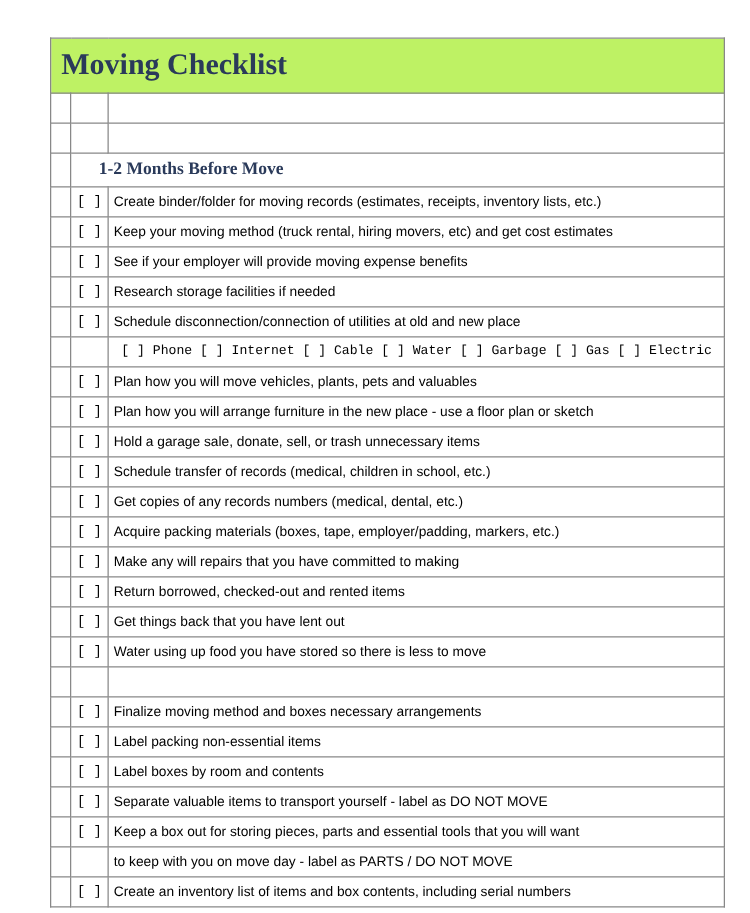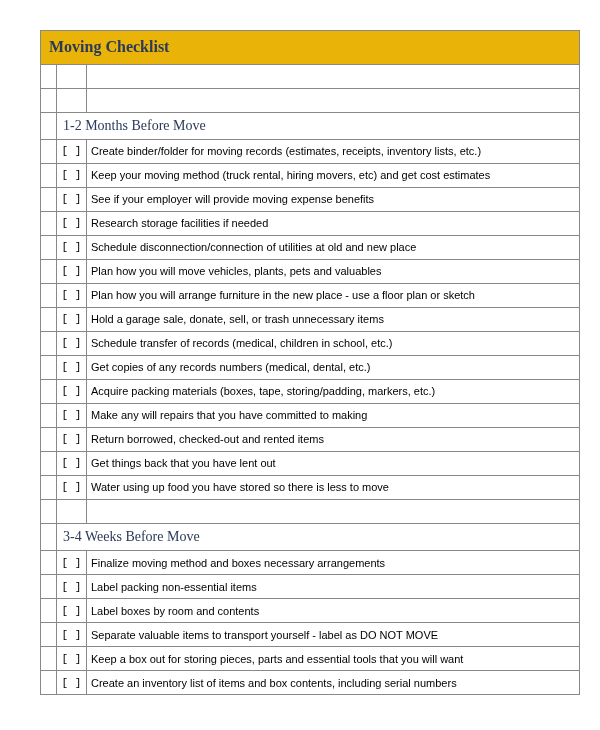--- a/index.html
+++ b/index.html
@@ -23,35 +23,35 @@
     border: 1px solid #888;
     padding: 3px 4px;
     height: 17px;
     vertical-align: middle;
     line-height: 1.3;
   }
   .col-gutter { width: 16px; }
   .col-check  { width: 30px; text-align: center; font-family: "Courier New", monospace; font-size: 11px;}
   .col-body   { }
   .title-row td {
-    background: #eab308;
+    background: #bef264;
     font-family: Georgia, serif;
     font-weight: bold;
-    font-size: 16px;
+    font-size: 24px;
     color: #2a3a5a;
     padding: 6px 8px;
     border-color:#888;
     height: auto;
   }
   .section-row td.section-cell {
     font-family: Georgia, serif;
-    font-weight: normal;
+    font-weight: bold;
     font-size: 14px;
     color: #2a3a5a;
-    padding: 4px 6px;
+    padding: 4px 22px;
     height:auto;
   }
   .sub-opts {
     font-family: "Courier New", monospace;
     font-size: 10.5px;
     padding-left: 10px;
   }
   .cont-row td { }
 </style>
 </head>
@@ -102,20 +102,25 @@
           <td class="col-check">[  ]</td>
           <td>Research storage facilities if needed</td>
         </tr>
         <tr>
           <td class="col-gutter"></td>
           <td class="col-check">[  ]</td>
           <td>Schedule disconnection/connection of utilities at old and new place</td>
         </tr>
         <tr>
           <td class="col-gutter"></td>
+          <td class="col-check"></td>
+          <td class="sub-opts">[  ] Phone   [  ] Internet   [  ] Cable   [  ] Water   [  ] Garbage   [  ] Gas   [  ] Electric</td>
+        </tr>
+        <tr>
+          <td class="col-gutter"></td>
           <td class="col-check">[  ]</td>
           <td>Plan how you will move vehicles, plants, pets and valuables</td>
         </tr>
         <tr>
           <td class="col-gutter"></td>
           <td class="col-check">[  ]</td>
           <td>Plan how you will arrange furniture in the new place - use a floor plan or sketch</td>
         </tr>
         <tr>
           <td class="col-gutter"></td>
@@ -128,21 +133,21 @@
           <td>Schedule transfer of records (medical, children in school, etc.)</td>
         </tr>
         <tr>
           <td class="col-gutter"></td>
           <td class="col-check">[  ]</td>
           <td>Get copies of any records numbers (medical, dental, etc.)</td>
         </tr>
         <tr>
           <td class="col-gutter"></td>
           <td class="col-check">[  ]</td>
-          <td>Acquire packing materials (boxes, tape, storing/padding, markers, etc.)</td>
+          <td>Acquire packing materials (boxes, tape, employer/padding, markers, etc.)</td>
         </tr>
         <tr>
           <td class="col-gutter"></td>
           <td class="col-check">[  ]</td>
           <td>Make any will repairs that you have committed to making</td>
         </tr>
         <tr>
           <td class="col-gutter"></td>
           <td class="col-check">[  ]</td>
           <td>Return borrowed, checked-out and rented items</td>
@@ -155,24 +160,20 @@
         <tr>
           <td class="col-gutter"></td>
           <td class="col-check">[  ]</td>
           <td>Water using up food you have stored so there is less to move</td>
         </tr>
         <tr>
           <td class="col-gutter"></td>
           <td class="col-check"></td>
           <td></td>
         </tr>
-        <tr class="section-row">
-          <td class="col-gutter"></td>
-          <td class="section-cell" colspan="2">3-4 Weeks Before Move</td>
-        </tr>
         <tr>
           <td class="col-gutter"></td>
           <td class="col-check">[  ]</td>
           <td>Finalize moving method and boxes necessary arrangements</td>
         </tr>
         <tr>
           <td class="col-gutter"></td>
           <td class="col-check">[  ]</td>
           <td>Label packing non-essential items</td>
         </tr>
@@ -183,20 +184,25 @@
         </tr>
         <tr>
           <td class="col-gutter"></td>
           <td class="col-check">[  ]</td>
           <td>Separate valuable items to transport yourself - label as DO NOT MOVE</td>
         </tr>
         <tr>
           <td class="col-gutter"></td>
           <td class="col-check">[  ]</td>
           <td>Keep a box out for storing pieces, parts and essential tools that you will want</td>
+        </tr>
+        <tr class="cont-row">
+          <td class="col-gutter"></td>
+          <td class="col-check"></td>
+          <td>to keep with you on move day - label as PARTS / DO NOT MOVE</td>
         </tr>
         <tr>
           <td class="col-gutter"></td>
           <td class="col-check">[  ]</td>
           <td>Create an inventory list of items and box contents, including serial numbers</td>
         </tr>
       </tbody>
 </table>
 </div>
 

